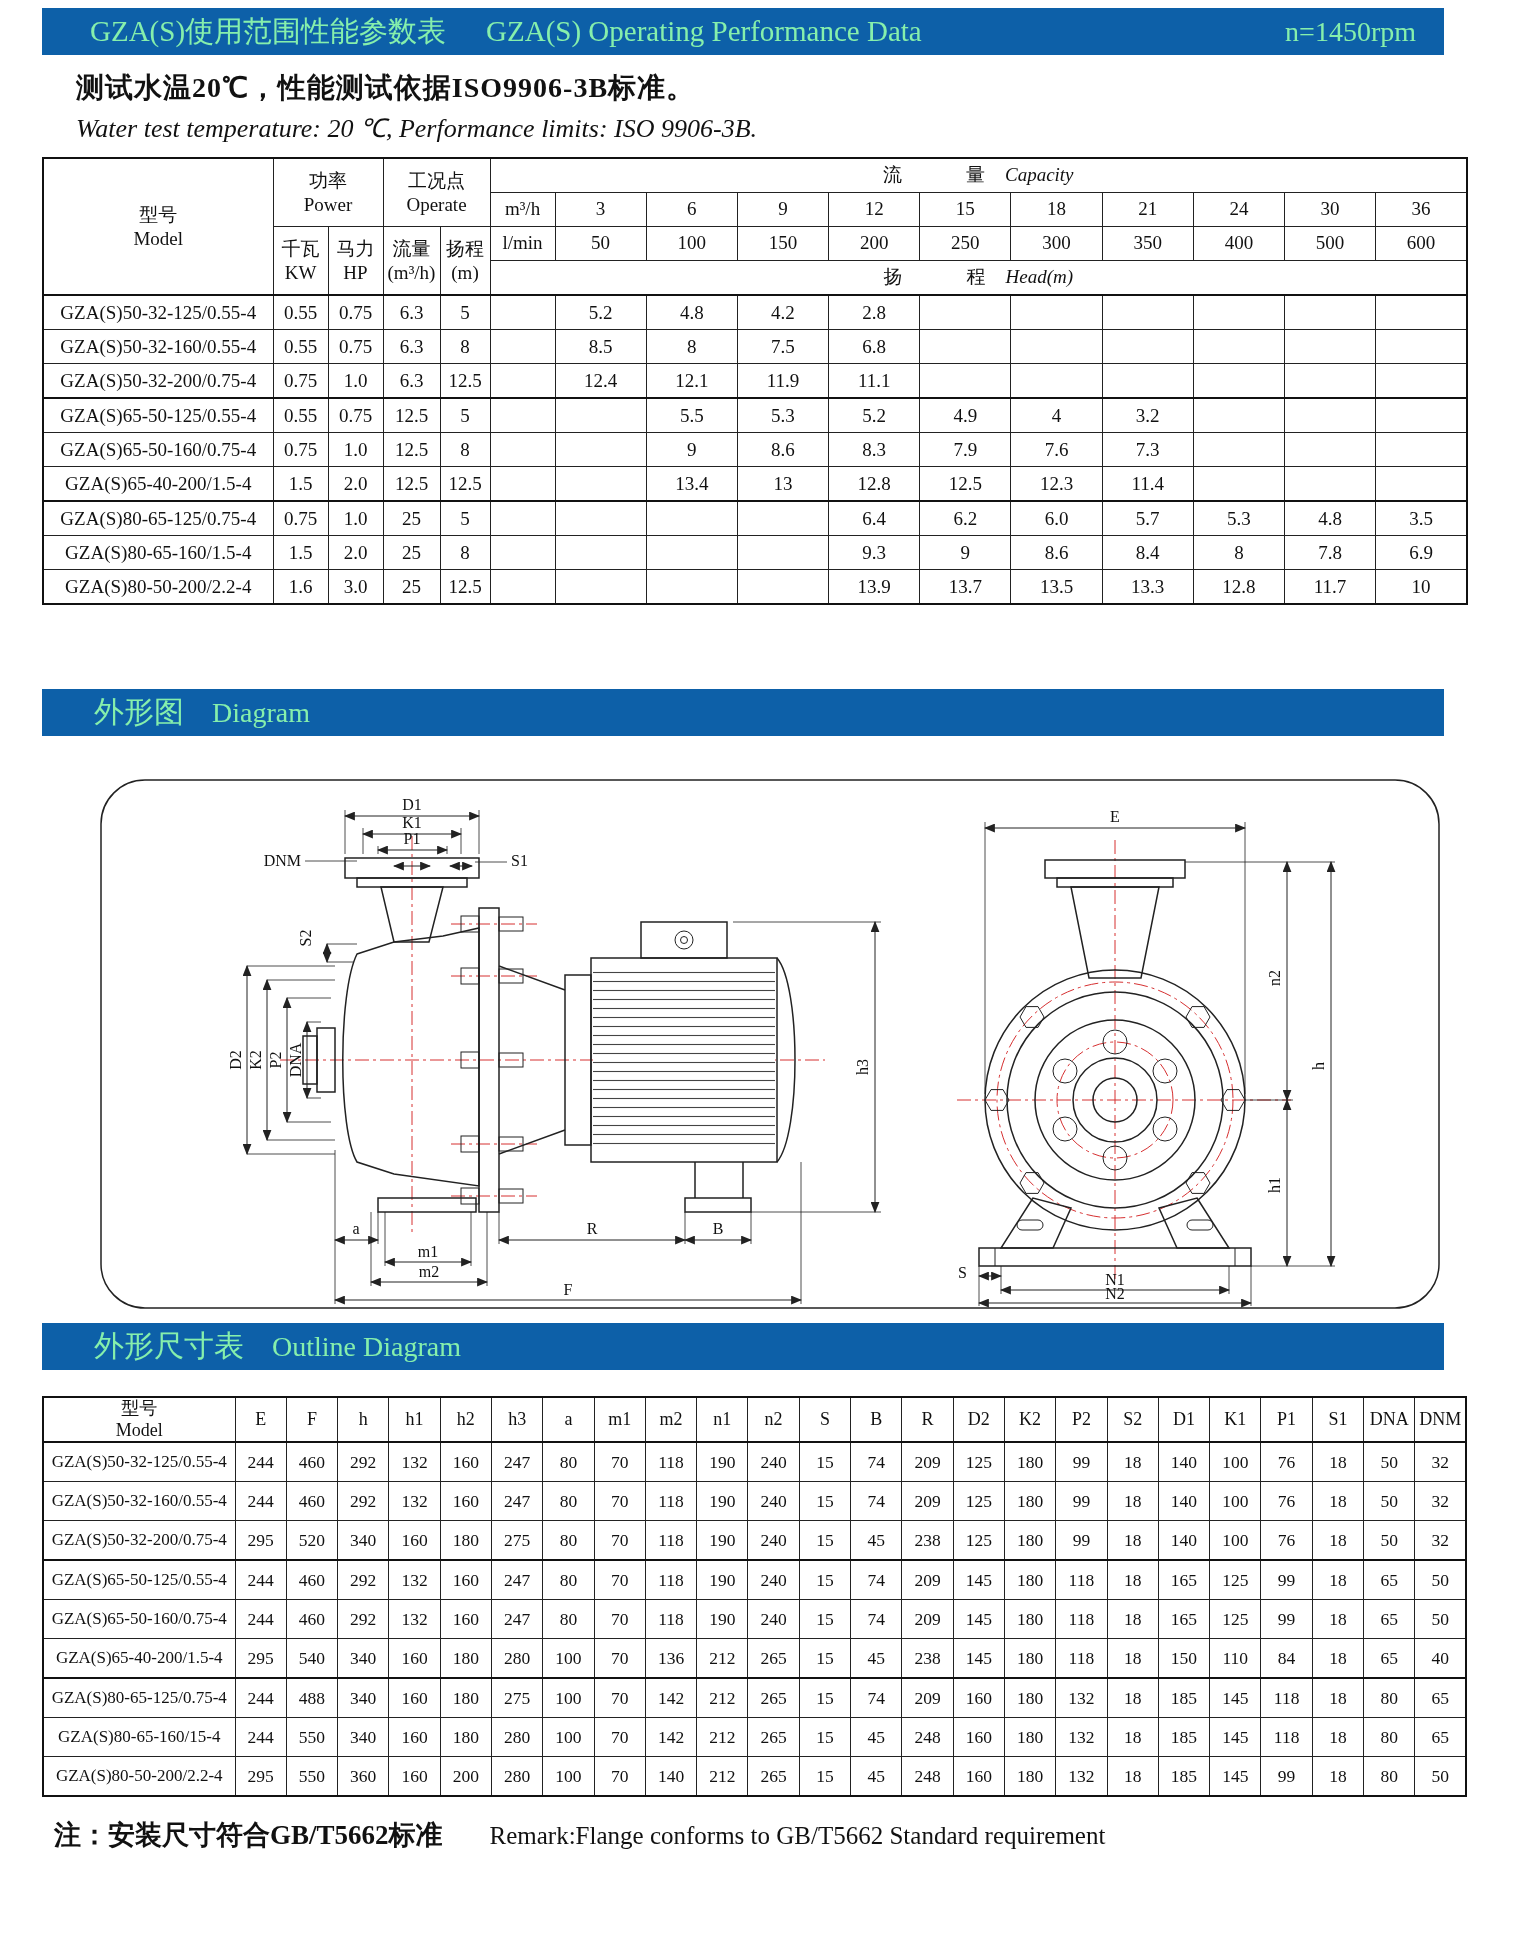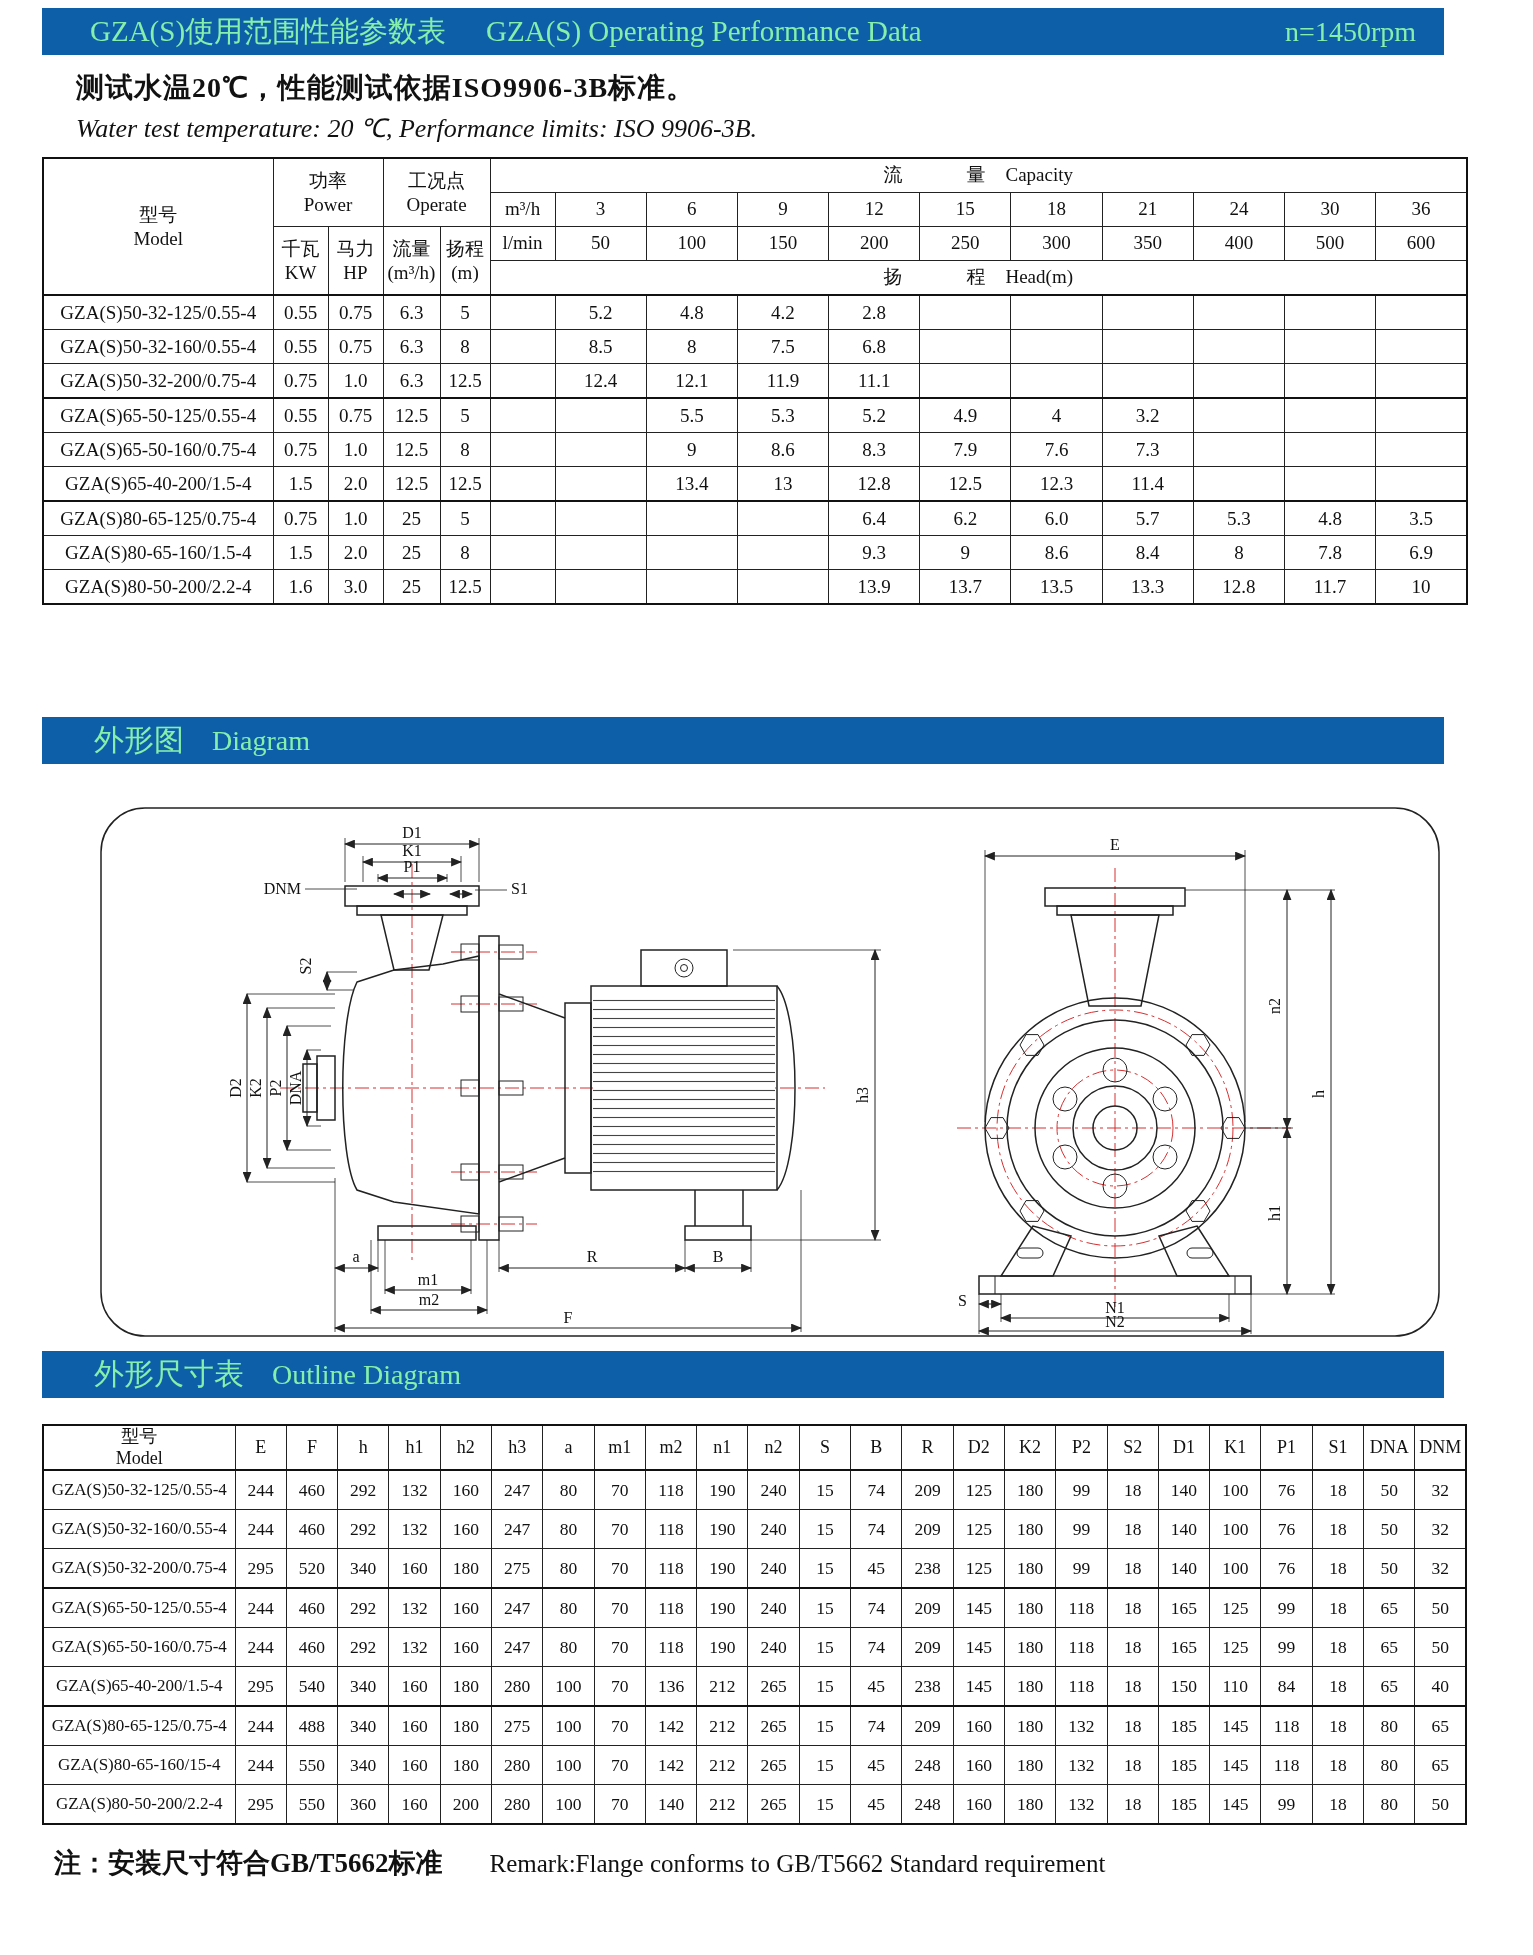--- a/index.html
+++ b/index.html
@@ -2,35 +2,35 @@
 <html><head>
 <meta charset="utf-8">
 <style>
   html,body{margin:0;padding:0;background:#fff;}
   body{font-family:"Liberation Serif",serif;color:#111;}
   .page{width:1533px;min-height:1955px;box-sizing:border-box;padding:8px 47px 16px 42px;background:#fff;}
   .bar{background:#0d60a8;color:#86efac;height:47px;display:flex;align-items:center;box-sizing:border-box;width:1402px;}
   .title-bar{padding:0 28px 0 48px;font-size:29px;}
   .t-en{margin-left:40px;}
   .t-rpm{margin-left:auto;font-size:28px;}
-  .section-bar{padding:0 28px 0 52px;font-size:30px;margin-top:112px;}
+  .section-bar{padding:0 28px 0 52px;font-size:30px;margin-top:84px;}
   .section-bar .t-en{margin-left:28px;font-size:28px;text-align:center;}
   .bar3{margin-top:4px;}
   .subtitle{margin:14px 0 12px 34px;}
   .sub-zh{font-size:28px;font-weight:600;letter-spacing:1px;}
   .sub-en{font-size:26px;margin-top:2px;font-style:italic;}
   table{border-collapse:collapse;table-layout:fixed;background:#fff;}
   .perf{width:1424px;border:2.6px solid #111;margin-top:4px;}
   .perf th,.perf td{border:1.4px solid #222;text-align:center;vertical-align:middle;font-weight:normal;font-size:19px;padding:0;height:33px;overflow:hidden;white-space:nowrap;}
   .perf thead th{line-height:1.2;}
   .perf thead .two-line div{line-height:1.25;}
   .perf tbody tr:first-child td{border-top:2.6px solid #111;}
   .perf tbody tr:nth-child(3n) td{border-bottom:2.6px solid #111;}
   .gap-zh{display:inline-block;margin-left:64px;}
-  .gap-en{display:inline-block;margin-left:20px;}
+  .gap-en{display:inline-block;margin-left:20px;font-style:italic;}
   .out{width:1424px;border:2.6px solid #111;margin-top:26px;}
   .out th,.out td{border:1.4px solid #222;text-align:center;vertical-align:middle;font-weight:normal;font-size:17.5px;padding:0;height:38px;overflow:hidden;white-space:nowrap;}
   .out thead th{border-bottom:2.2px solid #111;line-height:1.2;font-size:18px;}
   .out tbody tr:nth-child(3n) td{border-bottom:2.4px solid #111;}
   .out td:first-child{font-size:17px;}
   .diagram-wrap{margin:34px 0 0 52px;width:1352px;}
   .footer{display:flex;align-items:baseline;margin:20px 0 0 12px;gap:47px;}
   .foot-zh{font-size:27px;font-weight:600;}
   .foot-en{font-size:25px;}
   svg .ln{fill:none;stroke:#222;stroke-width:1.5;}

